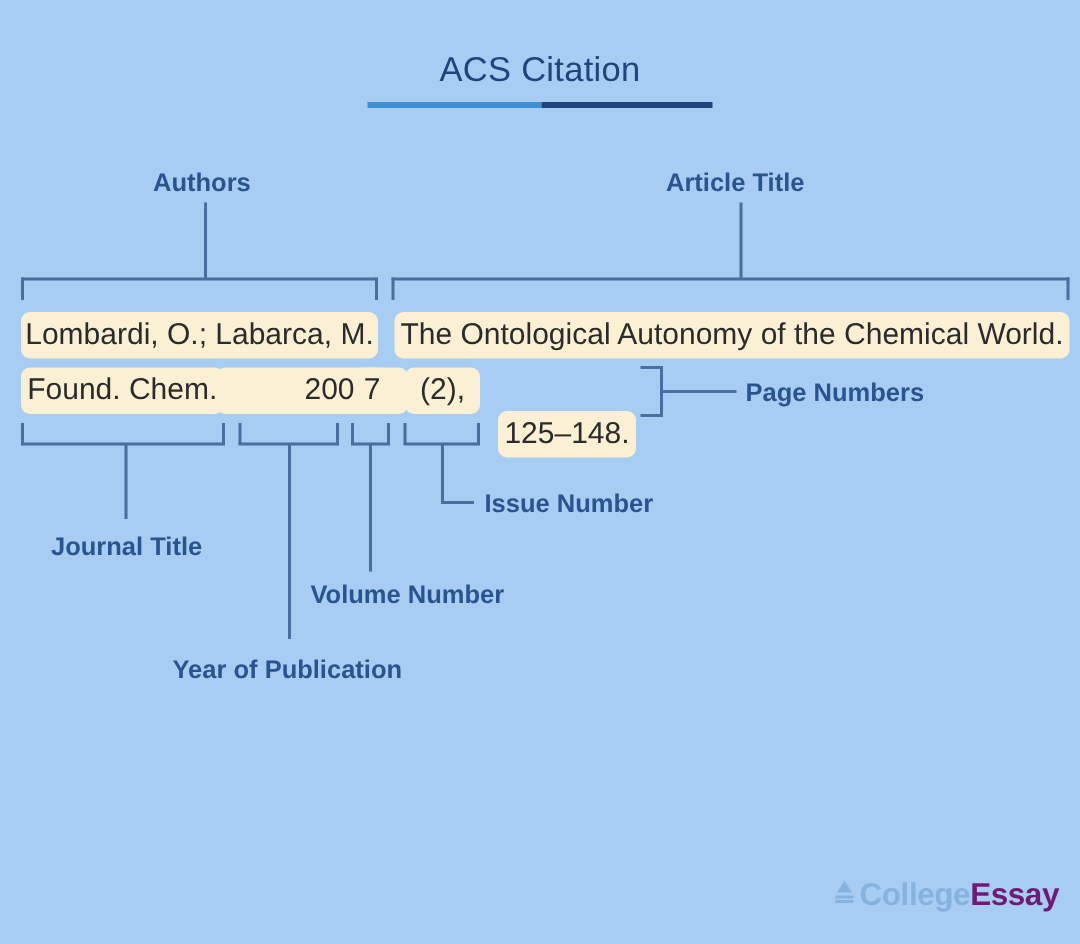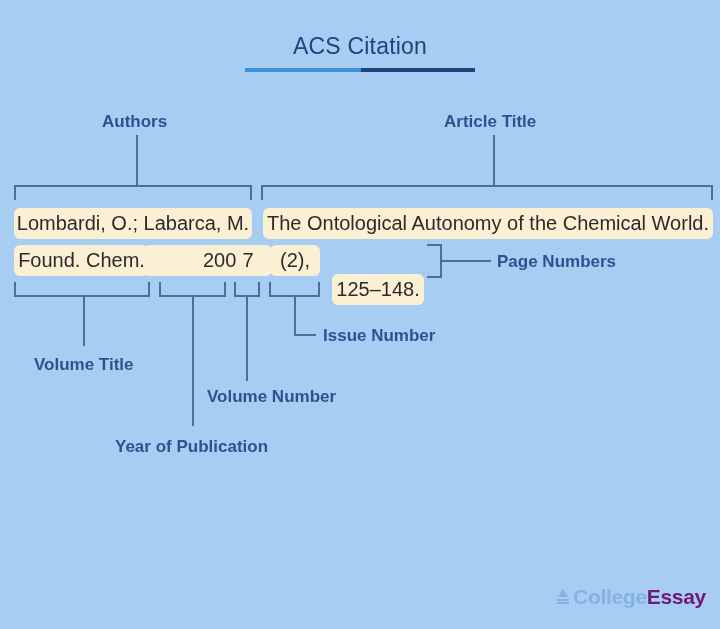--- a/index.html
+++ b/index.html
@@ -46,21 +46,21 @@
 <div class="ln" style="left:427px; top:244px; width:14px; height:2px;"></div>
 <div class="ln" style="left:440px; top:244px; width:2px; height:34px;"></div>
 <div class="ln" style="left:427px; top:276px; width:14px; height:2px;"></div>
 <div class="ln" style="left:441px; top:260px; width:50px; height:2px;"></div>
 <div class="abs label" style="left:497px; top:252px;">Page Numbers</div>
 
 <div class="ln" style="left:14px; top:282px; width:2px; height:14px;"></div>
 <div class="ln" style="left:148px; top:282px; width:2px; height:14px;"></div>
 <div class="ln" style="left:14px; top:295px; width:136px; height:2px;"></div>
 <div class="ln" style="left:83px; top:296px; width:2px; height:50px;"></div>
-<div class="abs label" style="left:34px; top:355px;">Volume Title</div>
+<div class="abs label" style="left:34px; top:355px;">Journal Title</div>
 
 <div class="ln" style="left:159px; top:282px; width:2px; height:14px;"></div>
 <div class="ln" style="left:224px; top:282px; width:2px; height:14px;"></div>
 <div class="ln" style="left:159px; top:295px; width:67px; height:2px;"></div>
 <div class="ln" style="left:192px; top:296px; width:2px; height:130px;"></div>
 <div class="abs label" style="left:115px; top:437px;">Year of Publication</div>
 
 <div class="ln" style="left:234px; top:282px; width:2px; height:14px;"></div>
 <div class="ln" style="left:258px; top:282px; width:2px; height:14px;"></div>
 <div class="ln" style="left:234px; top:295px; width:26px; height:2px;"></div>

